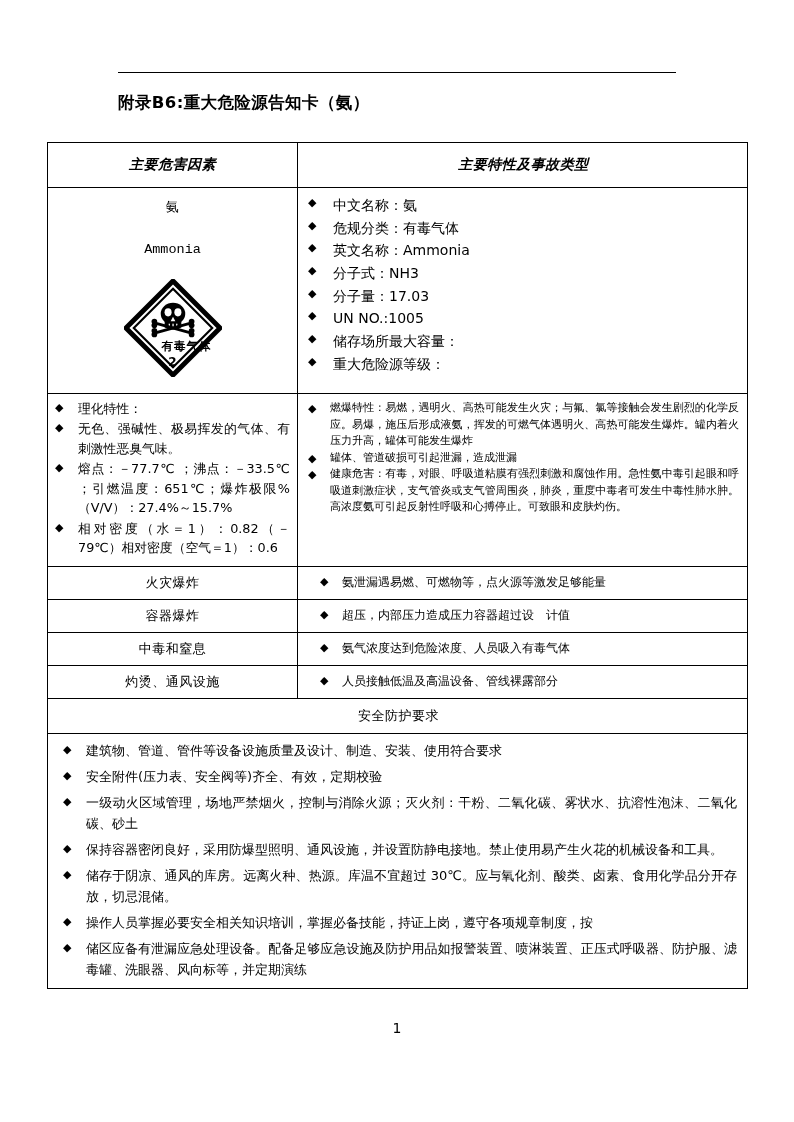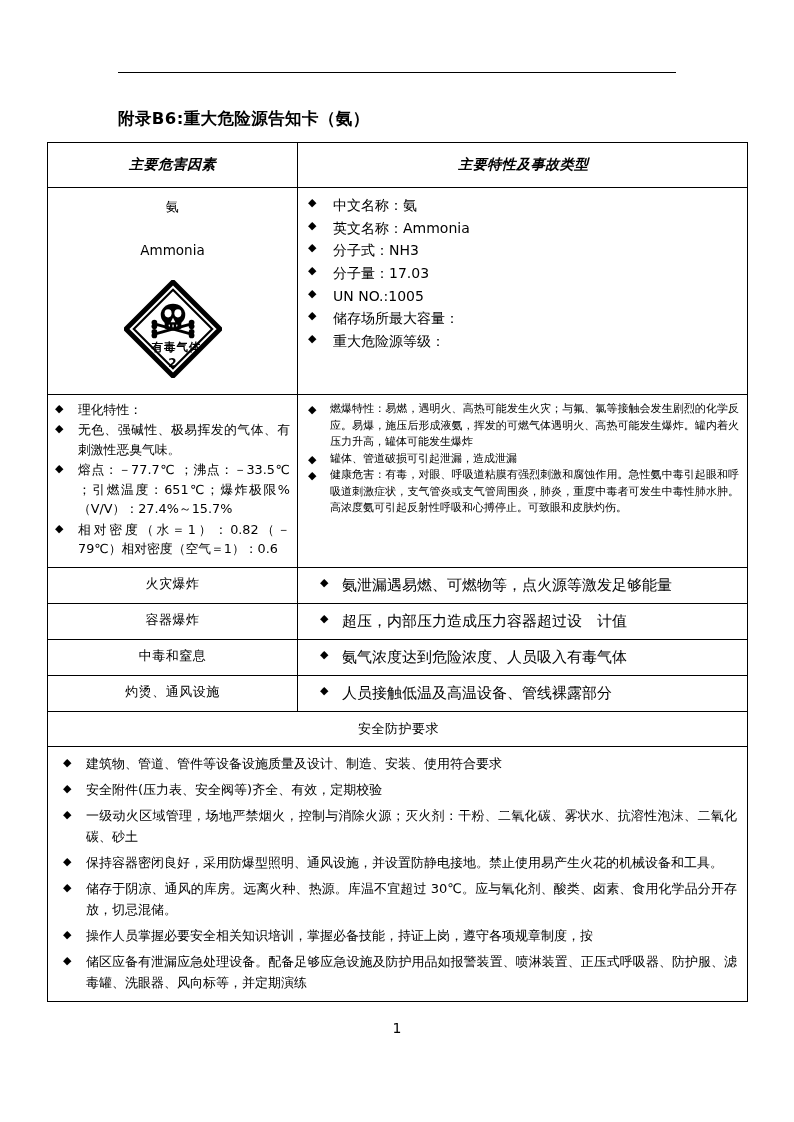--- a/index.html
+++ b/index.html
@@ -30,21 +30,21 @@
     top: 72px;
     width: 558px;
     height: 0;
     border-top: 1.6px solid #000;
   }
 
   
   .doc-title {
     position: absolute;
     left: 118px;
-    top: 108px;
+    top: 92px;
     font-family: "DejaVu Sans", "Liberation Sans", sans-serif;
     font-size: 16.5px;
     font-weight: bold;
     letter-spacing: 0.4px;
     white-space: nowrap;
   }
 
   
   .card {
     position: absolute;
@@ -97,20 +97,21 @@
     padding-bottom: 10px;
   }
   .ident .cn-name {
     font-size: 13px;
     margin-bottom: 26px;
     letter-spacing: 0.5px;
   }
   .ident .en-name {
     font-size: 13.5px;
     margin-bottom: 22px;
+    font-family: Liberation Mono, monospace;
   }
 
   
   .placard-wrap {
     display: flex;
     justify-content: center;
     padding-bottom: 6px;
   }
   .placard {
     width: 98px;
@@ -170,21 +171,21 @@
 
   
   .acc-label {
     text-align: center;
     font-size: 13px;
     padding-top: 7px;
     padding-bottom: 7px;
     letter-spacing: 0.5px;
   }
   .acc-desc {
-    font-size: 15px;
+    font-size: 12px;
     padding-top: 7px;
     padding-bottom: 7px;
     padding-left: 44px;
     position: relative;
     line-height: 1.4;
   }
   .acc-desc::before {
     content: "\25C6";
     position: absolute;
     left: 22px;
@@ -282,28 +283,29 @@
               </g>
               <circle cx="31" cy="43.4" r="2.9" fill="#000000"></circle>
               <circle cx="31" cy="47.2" r="2.9" fill="#000000"></circle>
               <circle cx="69" cy="52.8" r="2.9" fill="#000000"></circle>
               <circle cx="69" cy="56.6" r="2.9" fill="#000000"></circle>
               <circle cx="31" cy="52.8" r="2.9" fill="#000000"></circle>
               <circle cx="31" cy="56.6" r="2.9" fill="#000000"></circle>
               <circle cx="69" cy="43.4" r="2.9" fill="#000000"></circle>
               <circle cx="69" cy="47.2" r="2.9" fill="#000000"></circle>
             </svg>
-            <div style="position:absolute;left:4px;top:60px;width:98px;text-align:center;font-size:11.5px;font-weight:bold;letter-spacing:1px;">有毒气体</div>
+            <div style="position:absolute;left:14px;top:60px;width:98px;text-align:center;font-size:11.5px;font-weight:bold;letter-spacing:1px;">有毒气体</div>
             <div style="position:absolute;left:0;top:76px;width:98px;text-align:center;font-size:12px;font-weight:bold;">2</div>
           </div>
         </div>
       </div>
       <div class="cell-right">
         <ul class="blist infolist">
           <li>中文名称：氨</li>
+          <li>危规分类：有毒气体</li>
           <li>英文名称：Ammonia</li>
           <li>分子式：NH3</li>
           <li>分子量：17.03</li>
           <li>UN NO.:1005</li>
           <li>储存场所最大容量：</li>
           <li>重大危险源等级：</li>
         </ul>
       </div>
     </div>
 

